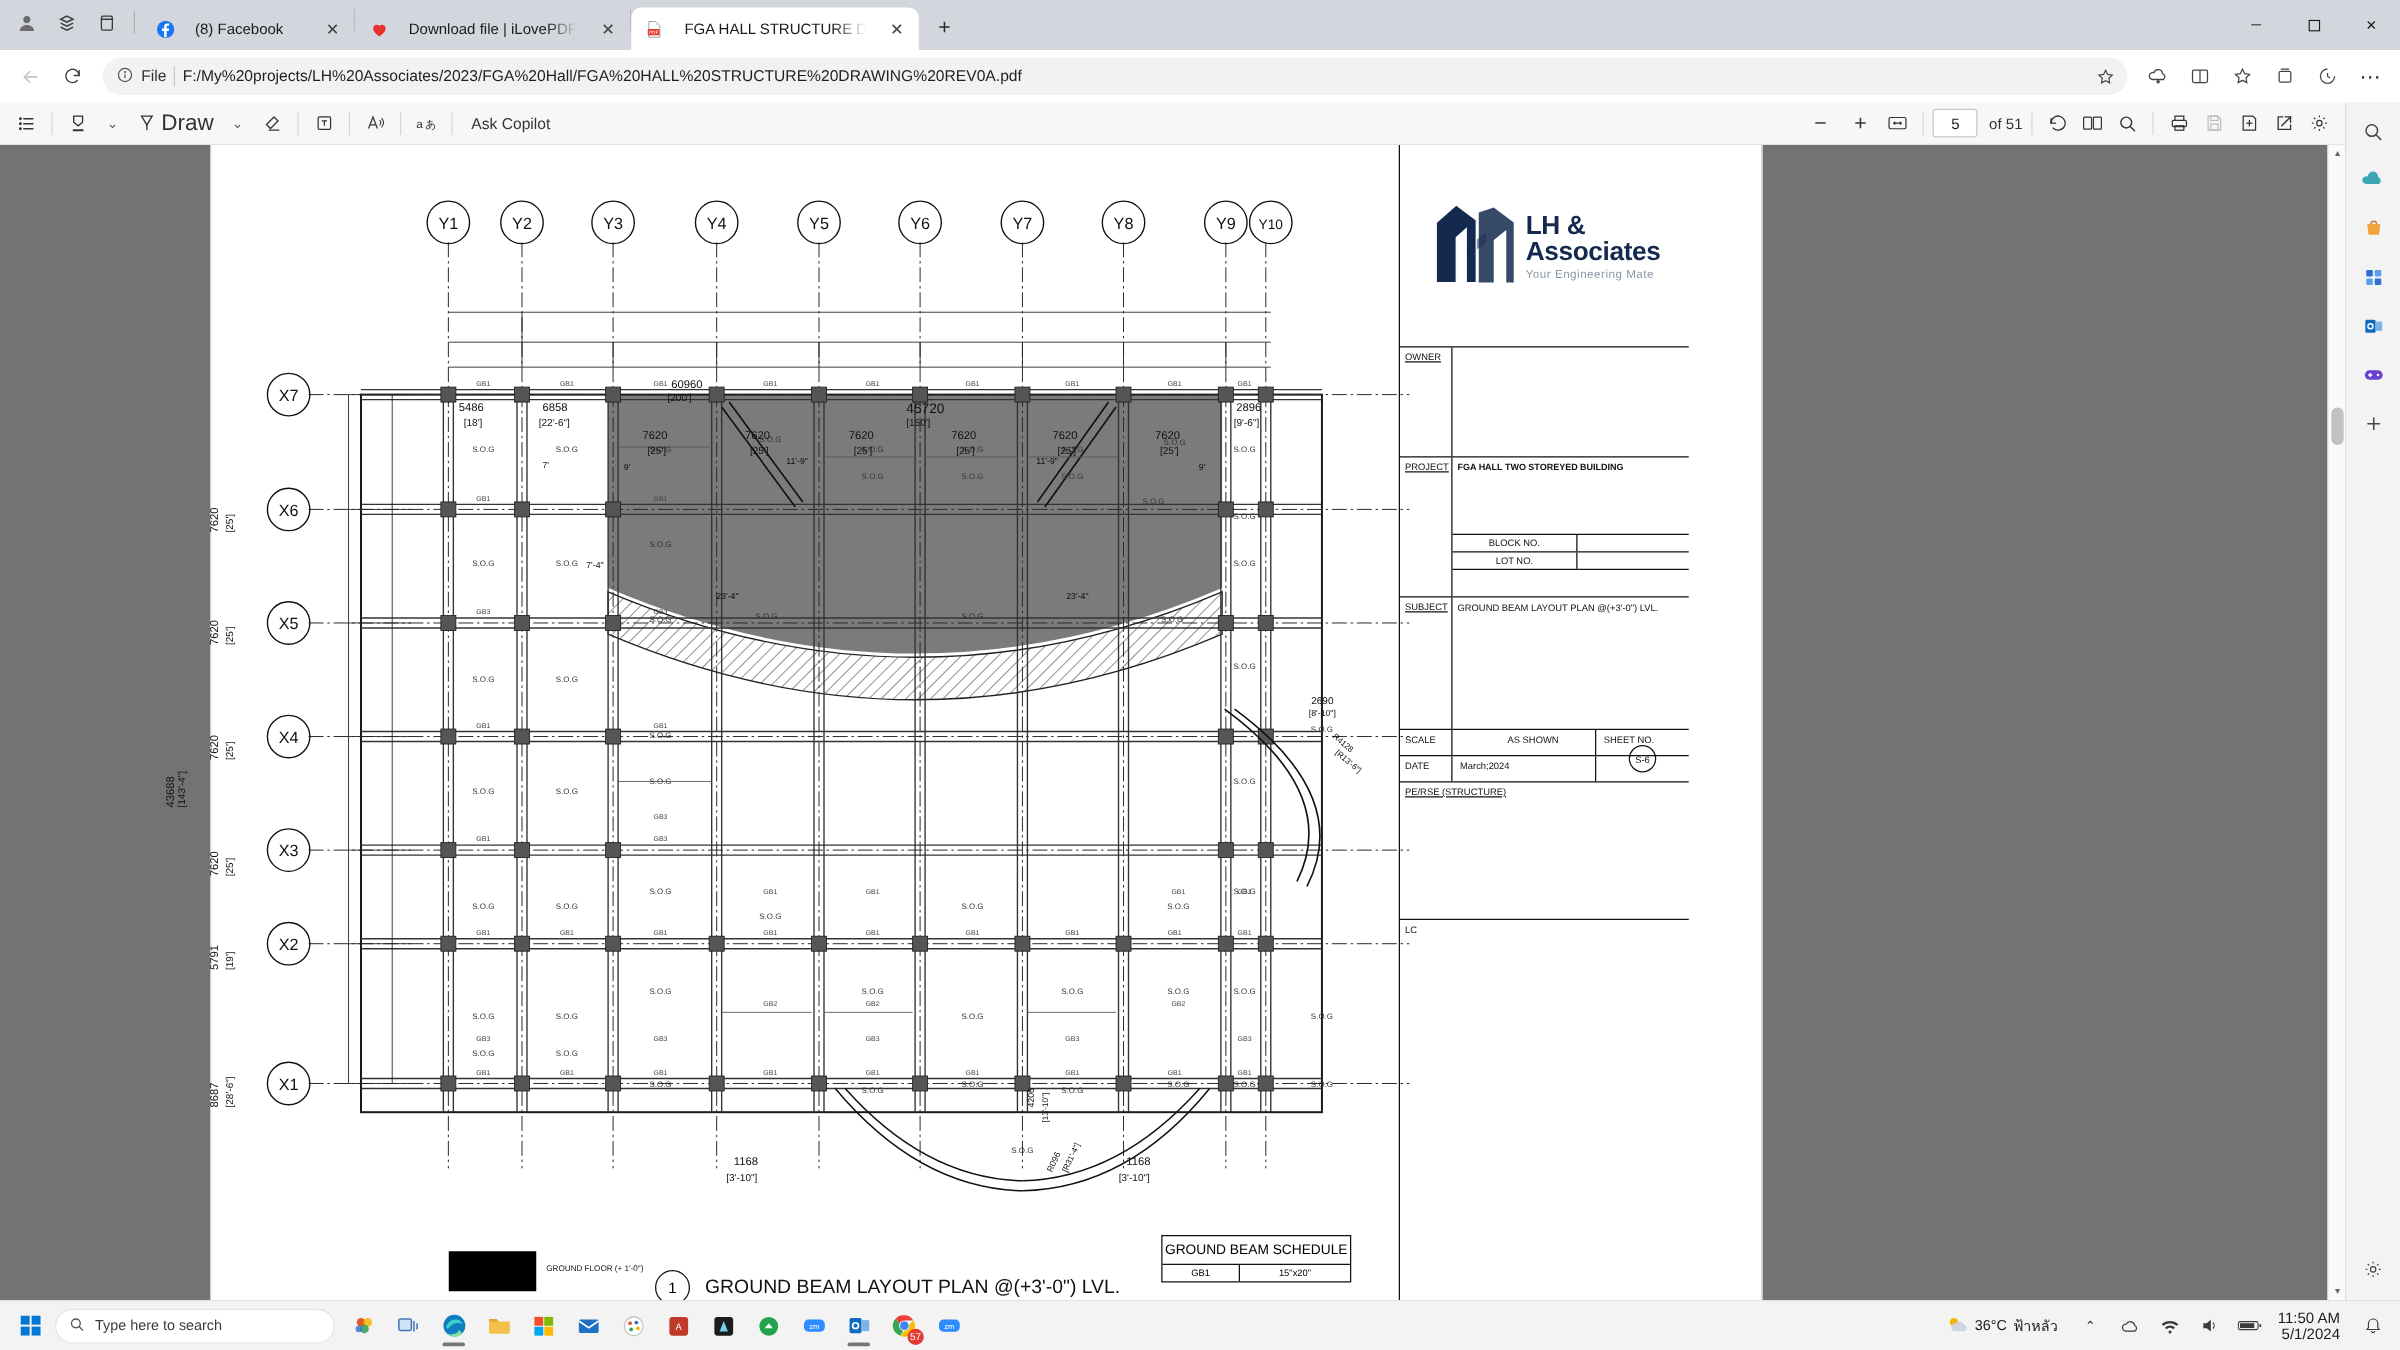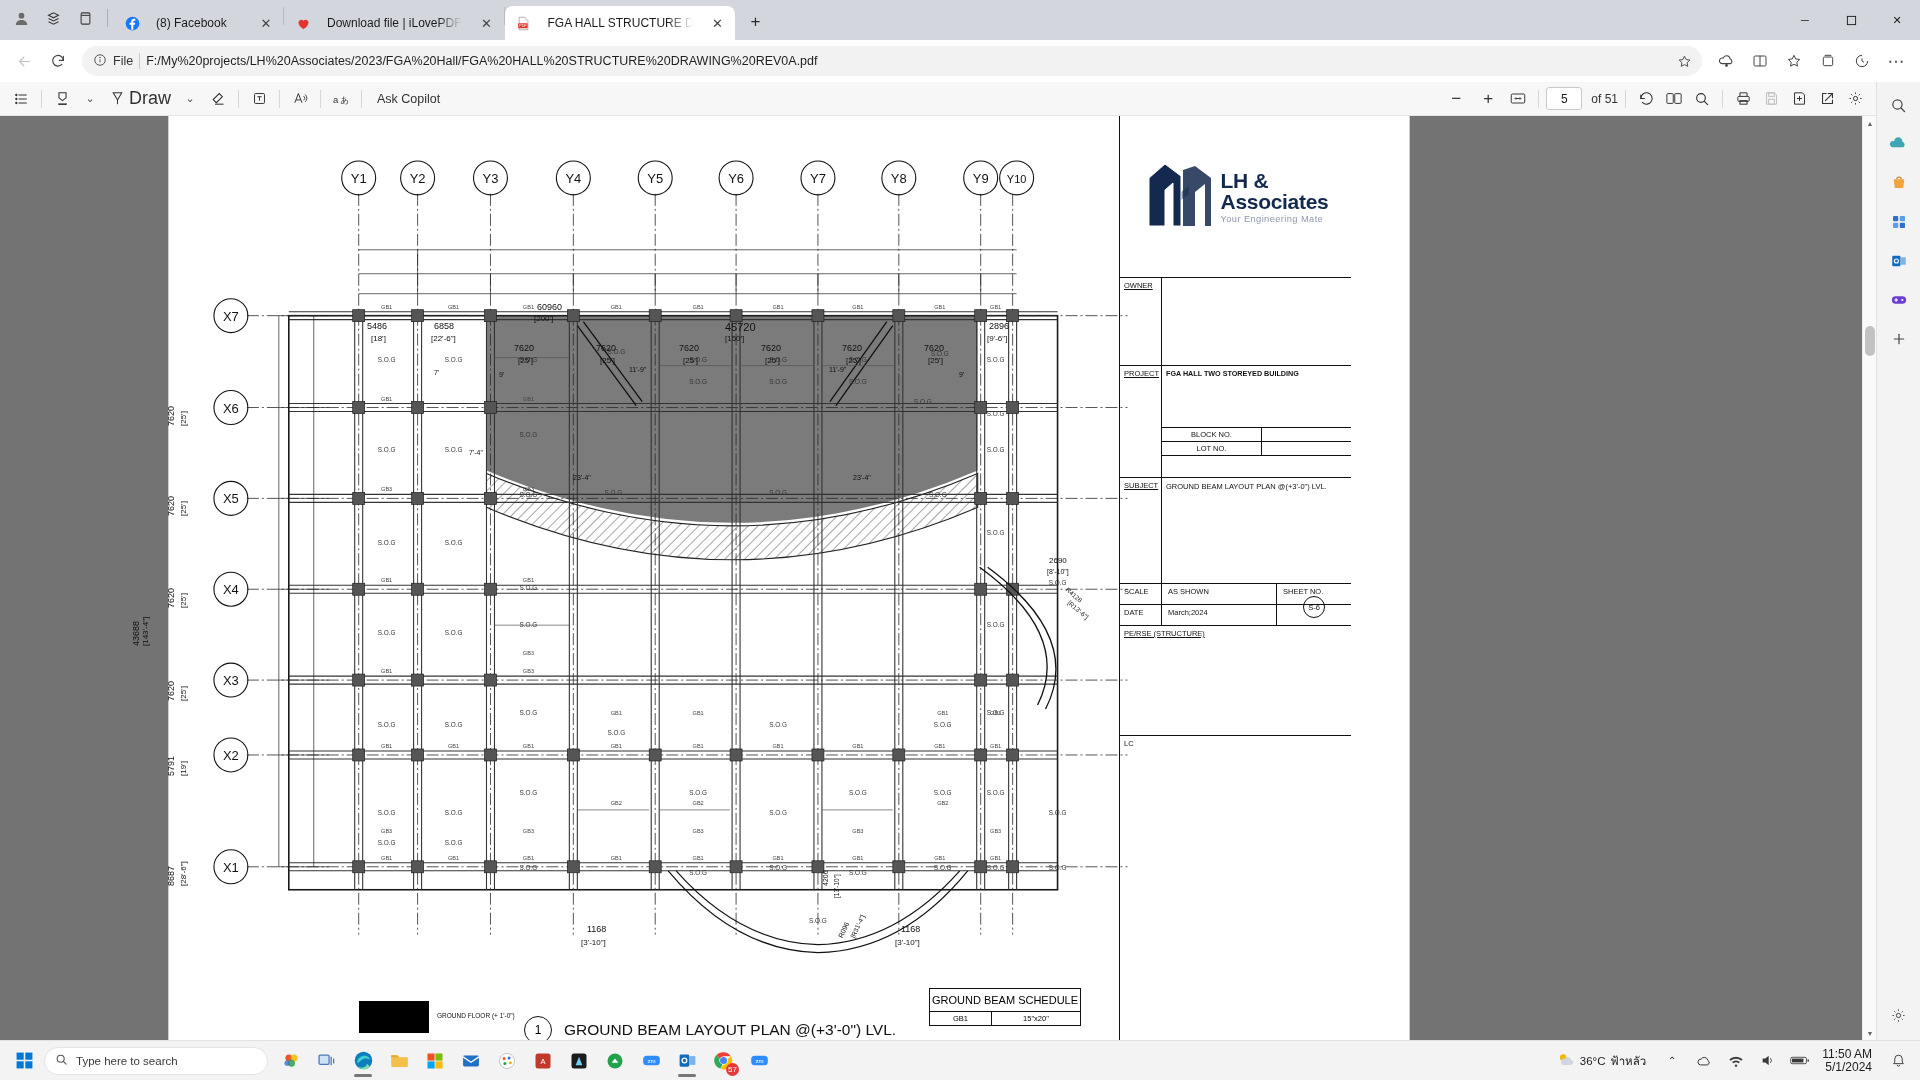--- a/index.html
+++ b/index.html
@@ -947,21 +947,21 @@
               </div>
             </div>
 
             <div class="tbrow" style="height:106px;">
               <div class="tbcell-l"><span class="u">SUBJECT</span></div>
               <div class="tbcell-r" style="padding-top:4px;">GROUND BEAM LAYOUT PLAN @(+3'-0") LVL.</div>
             </div>
 
             <div class="tbrow" style="height:21px;">
               <div class="tbcell-l">SCALE</div>
-              <div class="tbcell-r" style="display:flex; padding:0;">
+              <div class="tbcell-r" style="display:flex; padding:0;margin-left:38px;">
                 <div style="flex:1 1 auto; padding:3px 6px; border-right:1.2px solid #111;">AS SHOWN</div>
                 <div style="flex:0 0 74px; padding:3px 6px;">SHEET NO.</div>
               </div>
             </div>
             <div class="tbrow" style="height:21px;">
               <div class="tbcell-l">DATE</div>
               <div class="tbcell-r" style="display:flex; padding:0;">
                 <div style="flex:1 1 auto; padding:3px 6px; border-right:1.2px solid #111;">March;2024</div>
                 <div style="flex:0 0 74px; display:flex; align-items:center; justify-content:center;">
                   <span style="border:1px solid #111; border-radius:50%; width:22px; height:22px; display:flex; align-items:center; justify-content:center; font-size:7.5px; position:relative; top:-8px;">S-6</span>

